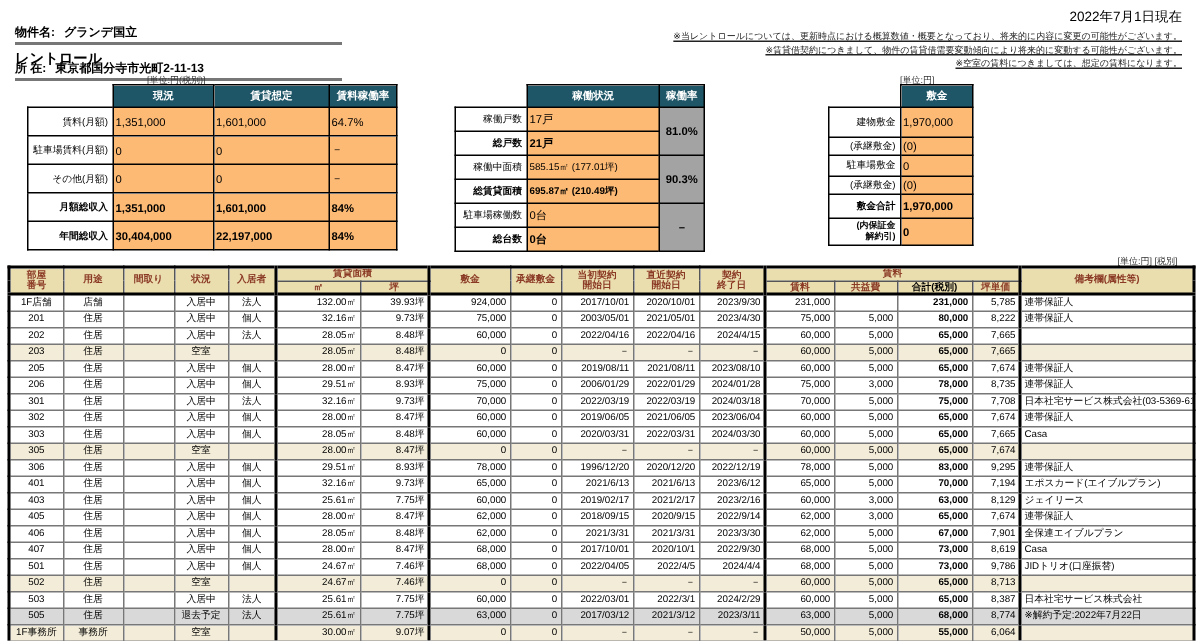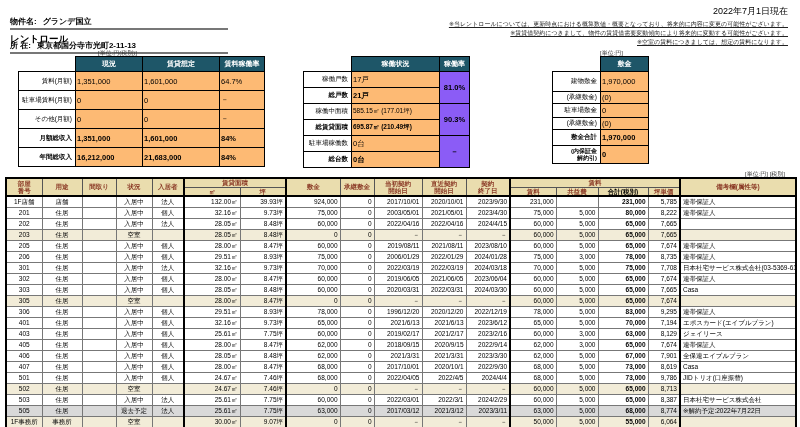--- a/index.html
+++ b/index.html
@@ -20,21 +20,21 @@
   
   .unit-note{font-size:6px;color:#333;white-space:nowrap;}
 
   
   table.sum{border-collapse:collapse;table-layout:fixed;}
   table.sum td,table.sum th{border:1px solid #000;overflow:hidden;white-space:nowrap;}
   .teal{background:#1e5668;color:#fff;font-weight:bold;font-size:7px;text-align:center;}
   .corner{border:none !important;background:#fff;}
   td.lab{font-size:6.5px;text-align:right;padding-right:3px;background:#fff;}
   td.val{font-size:7.5px;text-align:left;background:#fdba74;}
-  td.rate{font-size:7.5px;text-align:center;font-weight:bold;background:#8b5cf6;}
+  td.rate{font-size:7.5px;text-align:center;font-weight:bold;background:#a3a3a3;}
   .b{font-weight:bold;}
   .sep td{border-top:2px solid #000;}
   .pre{white-space:pre-line !important;line-height:1.1;}
 
   
   table.rent{border-collapse:collapse;table-layout:fixed;width:790px;border:2px solid #000;}
   table.rent th{
     background:#eaddae;color:#8b3a26;font-size:6.5px;font-weight:bold;
     border:1px solid #555;padding:0;line-height:1.1;white-space:pre-line;overflow:hidden;
   }
@@ -103,22 +103,22 @@
     <td class="val">－</td>
   </tr>
   <tr class="sep" style="height:19px">
     <td class="lab b">月額総収入</td>
     <td class="val b">1,351,000</td>
     <td class="val b">1,601,000</td>
     <td class="val b">84%</td>
   </tr>
   <tr style="height:19px">
     <td class="lab b">年間総収入</td>
-    <td class="val b">16,212,000</td>
-    <td class="val b">21,683,000</td>
+    <td class="val b">30,404,000</td>
+    <td class="val b">22,197,000</td>
     <td class="val b">84%</td>
   </tr>
 </tbody>
   </table>
 
 <table class="sum abs" style="left:303px;top:56px">
   <colgroup>
       <col style="width:48px">
       <col style="width:88px">
       <col style="width:30px">

